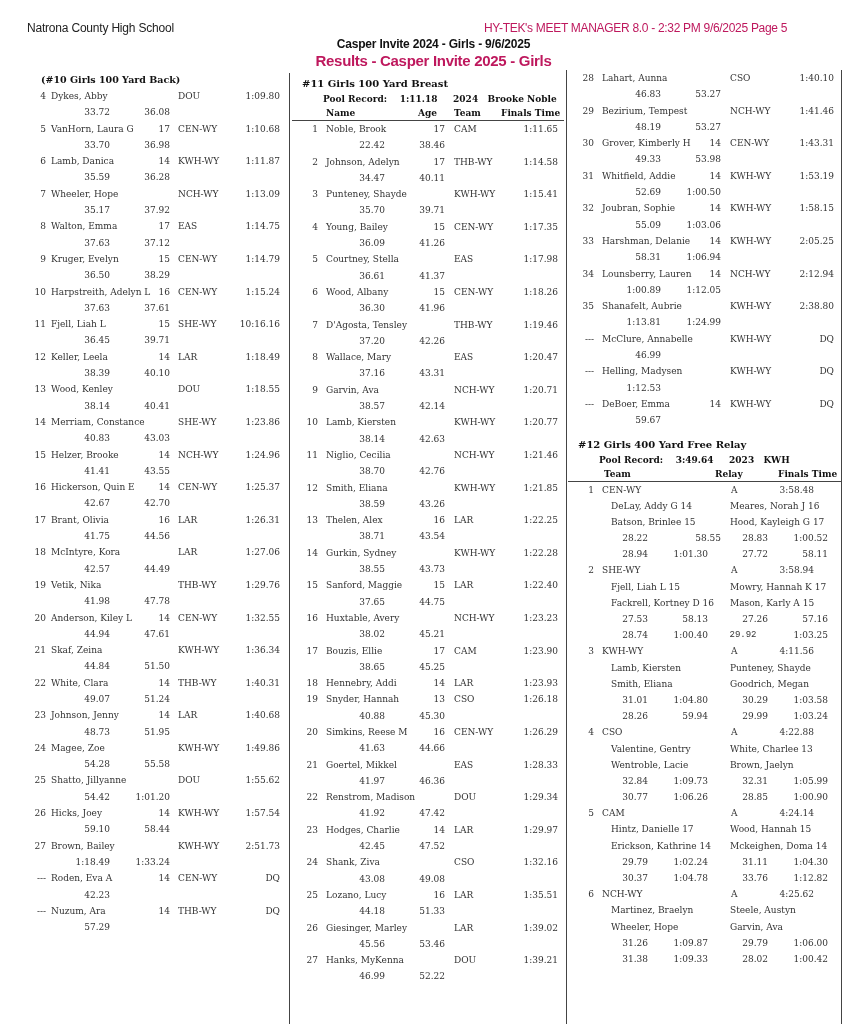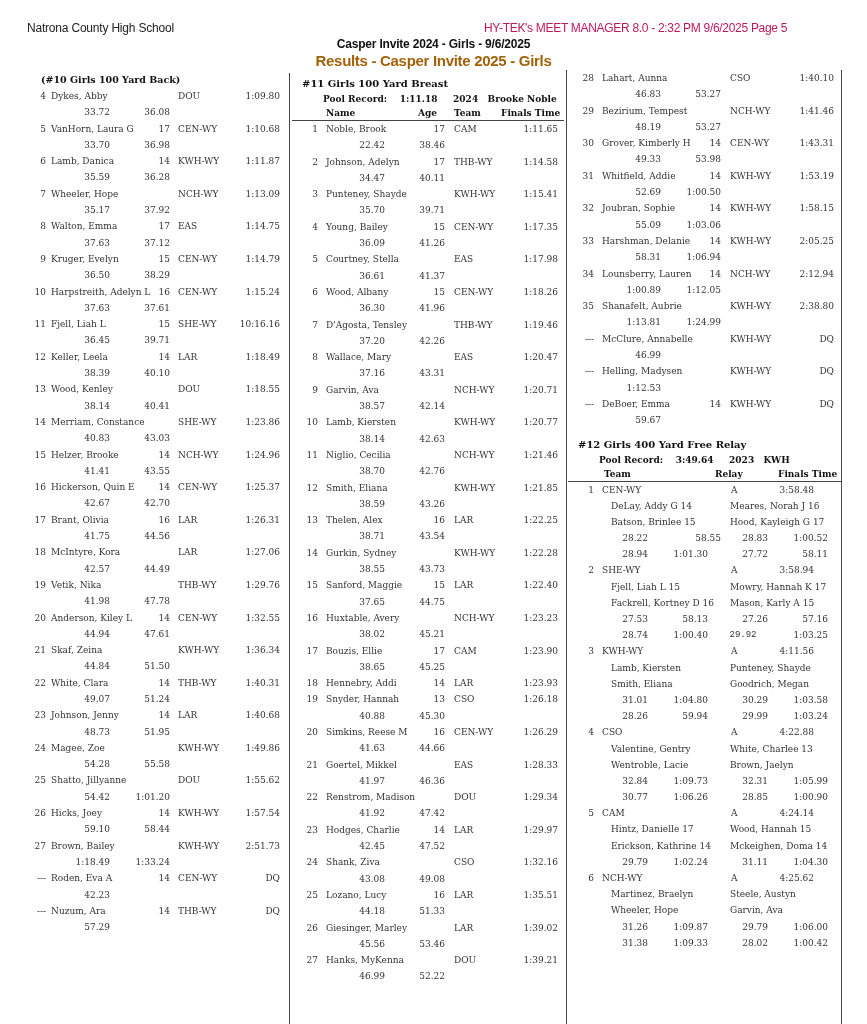--- a/index.html
+++ b/index.html
@@ -4,21 +4,21 @@
 <style>
   html, body { margin:0; padding:0; background:#ffffff; }
   body {
     width:867px; height:1024px; position:relative; overflow:hidden;
     font-family:"DejaVu Serif", "Liberation Serif", serif;
     color:#333; font-size:9px;
   }
   .hdr-left { position:absolute; left:27px; top:21px; font-size:12px; color:#222; font-family:"Liberation Sans", sans-serif; font-stretch:condensed; letter-spacing:-0.2px; }
   .hdr-right { position:absolute; left:484px; top:21px; font-size:12px; color:#be185d; font-family:"Liberation Sans", sans-serif; letter-spacing:-0.3px; }
   .meet-title { position:absolute; left:0; width:867px; top:37px; text-align:center; font-size:12px; font-weight:bold; color:#111; font-family:"Liberation Sans", sans-serif; letter-spacing:-0.2px; }
-  .results-title { position:absolute; left:0; width:867px; top:52px; text-align:center; font-size:15px; font-weight:bold; color:#a16207; font-family:"Liberation Sans", sans-serif; letter-spacing:-0.3px; }
+  .results-title { position:absolute; left:0; width:867px; top:52px; text-align:center; font-size:15px; font-weight:bold; color:#be185d; font-family:"Liberation Sans", sans-serif; letter-spacing:-0.3px; }
 
   .vline { position:absolute; width:1px; background:#444; }
   .col { position:absolute; }
   .col1 { left:0; top:72px; width:288px; }
   .col2 { left:292px; top:76px; width:272px; }
   .col3 { left:568px; top:70px; width:274px; }
 
   .ev-title { font-weight:bold; color:#111; font-size:9.5px; height:16px; line-height:16px; }
   .col1 .ev-title { padding-left:41px; }
   .col2 .ev-title, .col3 .ev-title { padding-left:10px; font-size:10px; }
@@ -931,20 +931,26 @@
         <span class="sw1" style="left: 43px;">Erickson, Kathrine 14</span>
         <span class="sw2" style="left: 162px;">Mckeighen, Doma 14</span>
       </div>
       <div class="row">
         <span class="split" style="left: 30px; width: 50px; text-align: right;">29.79</span>
         <span class="split" style="left: 90px; width: 50px; text-align: right;">1:02.24</span>
         <span class="split" style="left: 150px; width: 50px; text-align: right;">31.11</span>
         <span class="split" style="left: 210px; width: 50px; text-align: right;">1:04.30</span>
       </div>
       <div class="row">
+        <span class="split" style="left: 30px; width: 50px; text-align: right;">30.37</span>
+        <span class="split" style="left: 90px; width: 50px; text-align: right;">1:04.78</span>
+        <span class="split" style="left: 150px; width: 50px; text-align: right;">33.76</span>
+        <span class="split" style="left: 210px; width: 50px; text-align: right;">1:12.82</span>
+      </div>
+      <div class="row">
         <span class="place">6</span>
         <span class="r-team">NCH-WY</span>
         <span class="r-letter">A</span>
         <span class="r-time">4:25.62</span>
       </div>
       <div class="row">
         <span class="sw1" style="left: 43px;">Martinez, Braelyn</span>
         <span class="sw2" style="left: 162px;">Steele, Austyn</span>
       </div>
       <div class="row">

